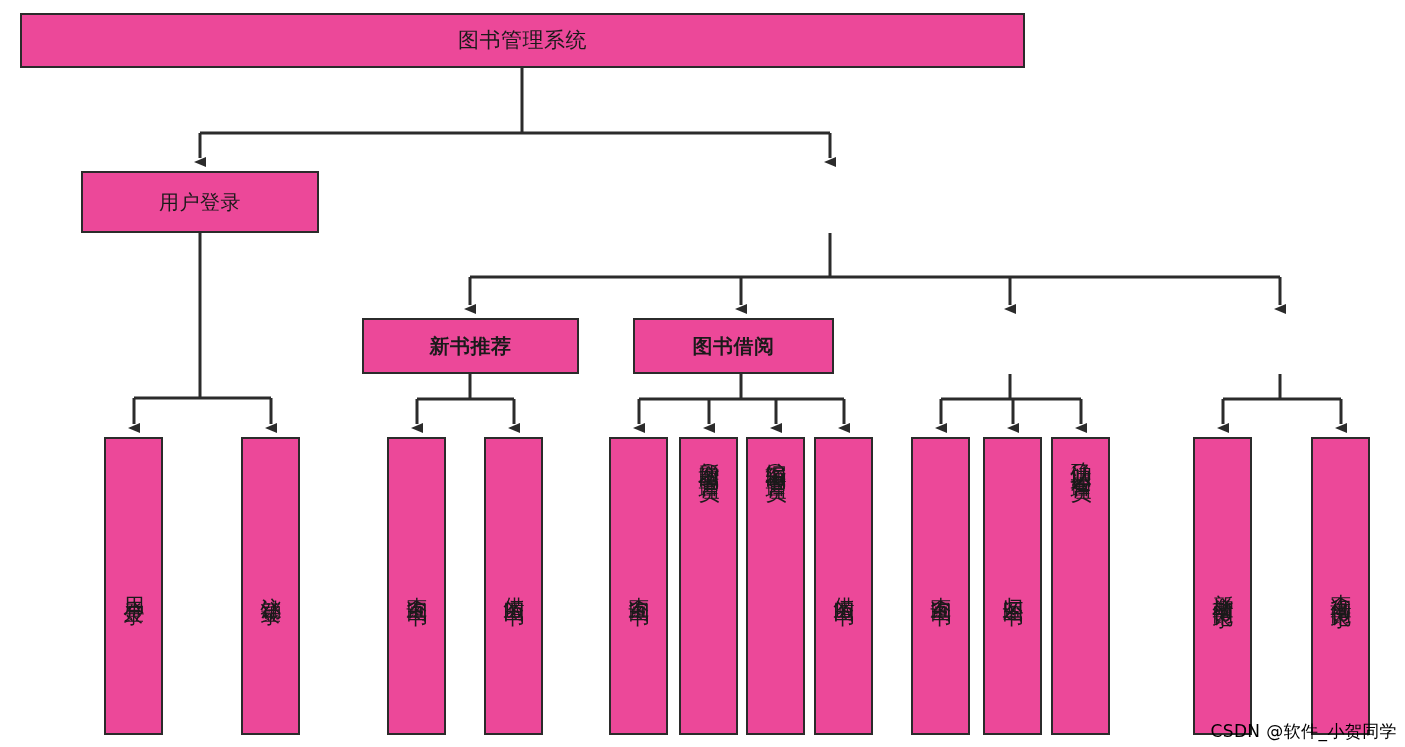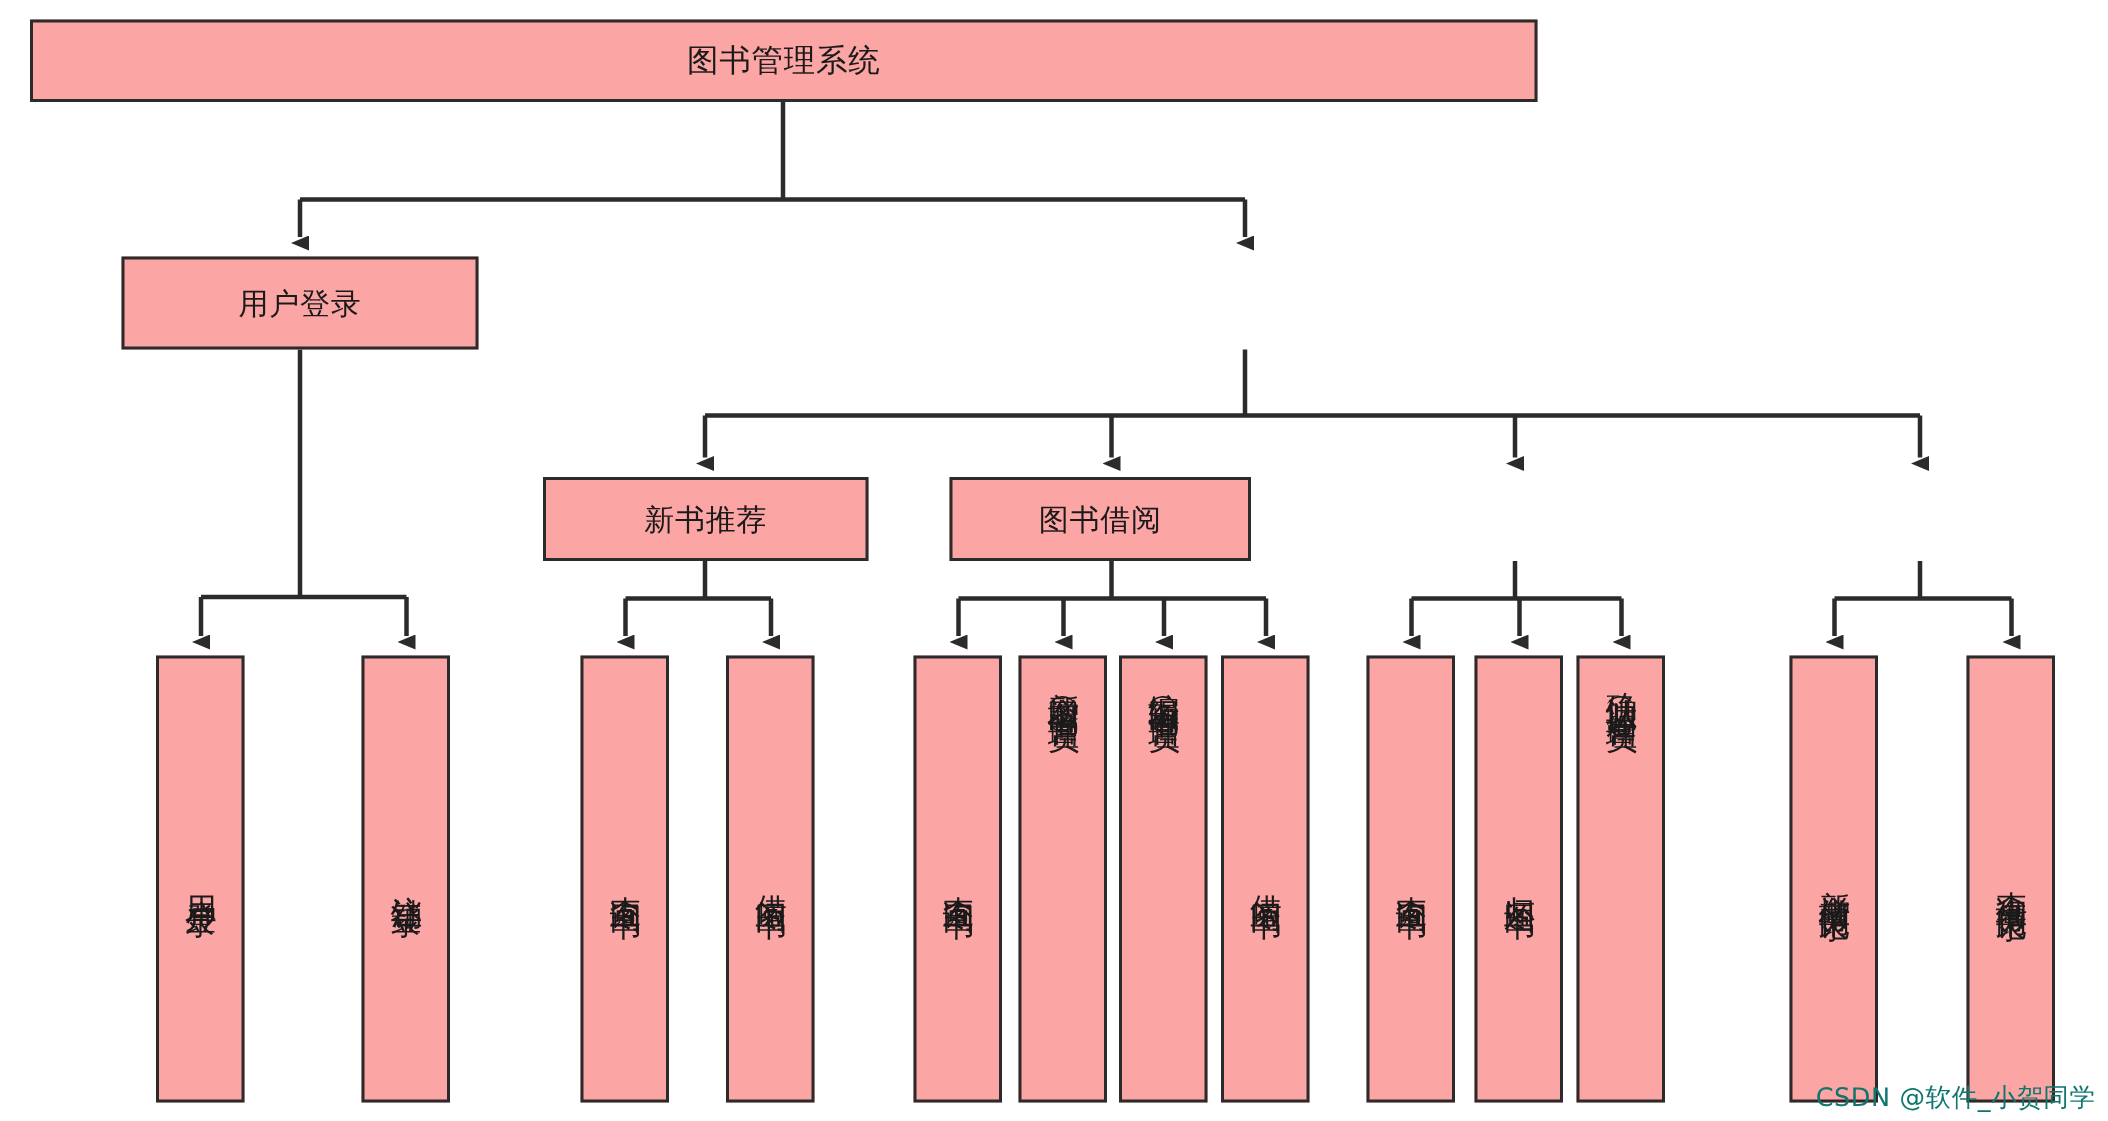--- a/index.html
+++ b/index.html
@@ -21,39 +21,39 @@
     position: absolute;
     left: 0;
     top: 0;
     width: 1405px;
     height: 747px;
     pointer-events: none;
   }
   .node {
     position: absolute;
     box-sizing: border-box;
-    background: #fca5a5;
+    background: #ec4899;
     border: 2px solid #2b2b2b;
     display: flex;
     align-items: center;
     justify-content: center;
     color: #1a1a1a;
   }
   .node-label {
     display: block;
     text-align: center;
     line-height: 1.15;
     letter-spacing: 0.5px;
   }
   
   .lvl-root .node-label { font-size: 21px; }
   
   .lvl-2 .node-label { font-size: 20px; }
   
-  .lvl-3 .node-label { font-size: 20px; }
+  .lvl-3 .node-label { font-size: 20px; font-weight: bold; }
   
   .node.leaf {
     align-items: flex-start;
     justify-content: center;
     padding-top: 6px;
   }
   .node.leaf.centered {
     align-items: center;
     padding-top: 0;
   }
@@ -63,21 +63,21 @@
     font-size: 21px;
     line-height: 1.0;
     letter-spacing: 3px;
     white-space: nowrap;
   }
   #watermark {
     position: absolute;
     right: 8px;
     bottom: 4px;
     font-size: 17px;
-    color: #0f766e;
+    color: #000000;
     font-family: "DejaVu Sans", "Liberation Sans", sans-serif;
     white-space: nowrap;
     letter-spacing: 0.4px;
   }
 </style>
 </head>
 <body>
 
 <div id="canvas">
 

